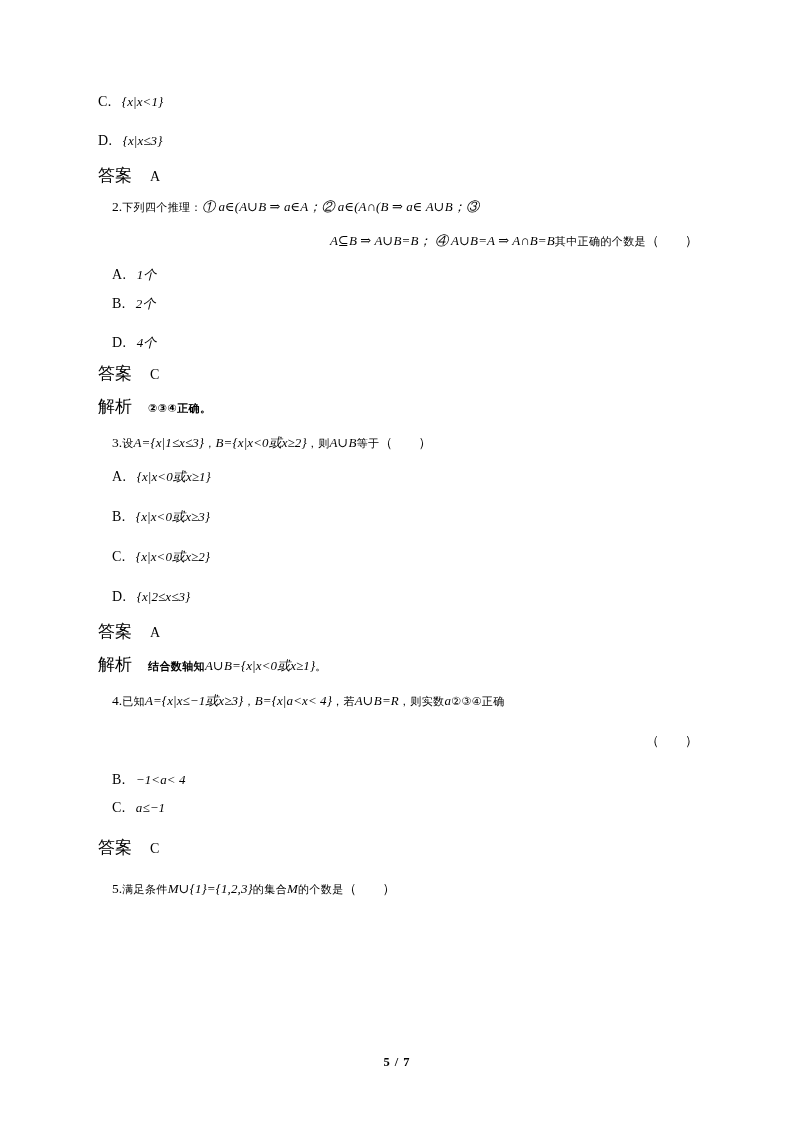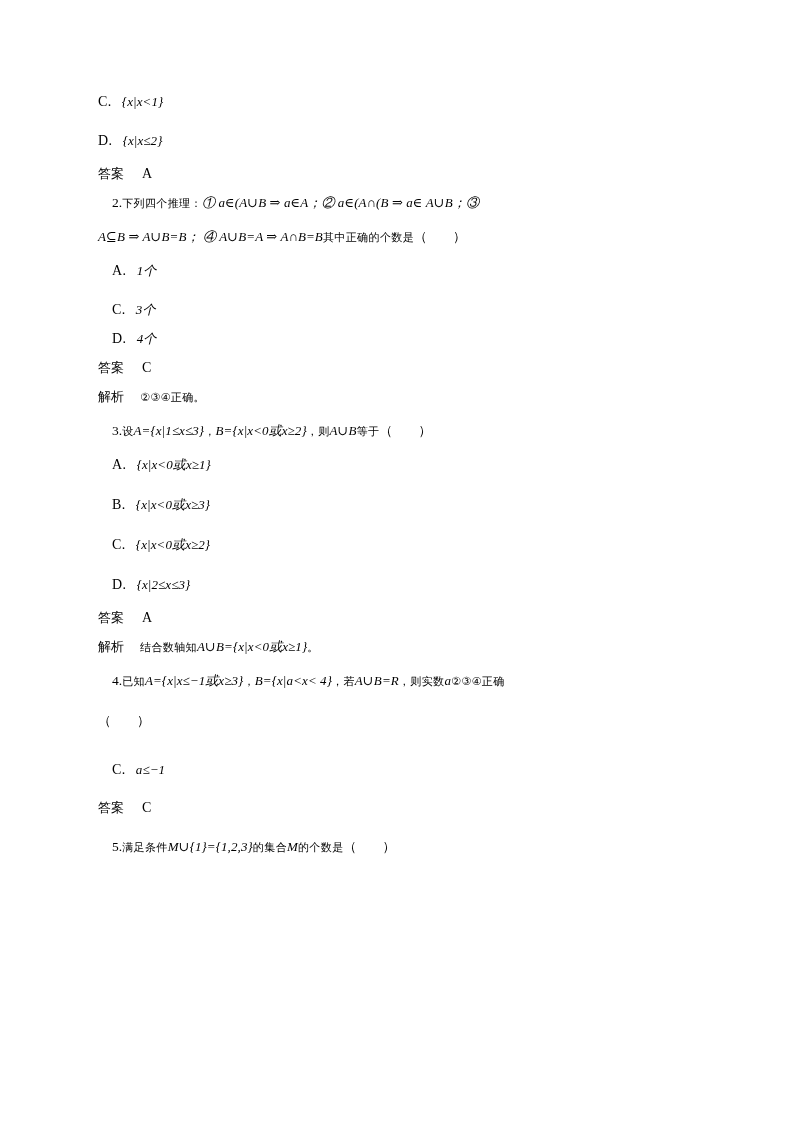--- a/index.html
+++ b/index.html
@@ -63,41 +63,42 @@
   }
 
   
   .row { position: relative; }
   .gap-sm { height: 10px; }
   .gap-md { height: 15px; }
   .gap-lg { height: 21px; }
 
   .ans-label, .sol-label {
     font-family: "DejaVu Sans", "Liberation Sans", sans-serif;
-    font-size: 13px;
+    font-size: 17px;
   }
   .ans-value {
     font-family: "Liberation Serif", "DejaVu Serif", serif;
     font-size: 14px;
     font-style: normal;
     margin-left: 18px;
     letter-spacing: 0.5px;
   }
   .sol-body {
     margin-left: 16px;
+    font-weight: bold;
   }
 
   .qnum {
     font-family: "Liberation Serif", "DejaVu Serif", serif;
     font-size: 13.5px;
     font-style: normal;
   }
 
   .indent-q { padding-left: 14px; }
-  .hang { padding-left: 0px; }
+  .hang { padding-left: 0px; text-align: right; }
 
   .paren-blank {
     font-family: "DejaVu Sans", "Liberation Sans", sans-serif;
     font-size: 13px;
     font-style: normal;
   }
 
   .footer {
     position: absolute;
     left: 0;
@@ -114,45 +115,45 @@
 <body>
 
 <div class="page">
   <div class="content">
 
     <div class="row opt">
       <span class="opt-label">C.</span><span class="math opt-body">{x|x&lt;1}</span>
     </div>
     <div class="gap-lg"></div>
     <div class="row opt">
-      <span class="opt-label">D.</span><span class="math opt-body">{x|x≤2}</span>
+      <span class="opt-label">D.</span><span class="math opt-body">{x|x≤3}</span>
     </div>
     <div class="gap-md"></div>
     <div class="row">
       <span class="ans-label">答案</span><span class="ans-value">A</span>
     </div>
 
     <div class="gap-sm"></div>
 
     <div class="row indent-q">
       <span class="qnum">2.</span><span class="cjk">下列四个推理：</span><span class="math">① a∈(A∪B ⇒ a∈A；</span><span class="math">② a∈(A∩(B ⇒ a∈ A∪B；</span><span class="math">③</span>
     </div>
     <div class="gap-md"></div>
     <div class="row hang">
       <span class="math">A⊆B ⇒ A∪B=B； ④ A∪B=A ⇒ A∩B=B</span><span class="cjk">其中正确的个数是</span><span class="paren-blank">（　　）</span>
     </div>
     <div class="gap-md"></div>
     <div class="row opt indent-q">
       <span class="opt-label">A.</span><span class="math opt-body">1个</span>
     </div>
     <div class="gap-sm"></div>
-    <div class="gap-sm"></div>
-    <div class="row opt indent-q">
-      <span class="opt-label">C.</span><span class="math opt-body">3个</span>
-    </div>
+    <div class="row opt indent-q">
+      <span class="opt-label">B.</span><span class="math opt-body">2个</span>
+    </div>
+    <div class="gap-sm"></div>
     <div class="gap-sm"></div>
     <div class="row opt indent-q">
       <span class="opt-label">D.</span><span class="math opt-body">4个</span>
     </div>
     <div class="gap-sm"></div>
     <div class="row">
       <span class="ans-label">答案</span><span class="ans-value">C</span>
     </div>
     <div class="gap-sm"></div>
     <div class="row">
@@ -193,32 +194,36 @@
 
     <div class="row indent-q">
       <span class="qnum">4.</span><span class="cjk">已知</span><span class="math">A={x|x≤−1或x≥3}</span><span class="cjk">，</span><span class="math">B={x|a&lt;x&lt; 4}</span><span class="cjk">，</span><span class="cjk">若</span><span class="math">A∪B=R</span><span class="cjk">，</span><span class="cjk">则实数</span><span class="math">a</span><span class="cjk">②③④正确</span>
     </div>
     <div class="gap-lg"></div>
     <div class="row hang">
       <span class="paren-blank">（　　）</span>
     </div>
     <div class="gap-sm"></div>
     <div class="gap-sm"></div>
+    <div class="row opt indent-q">
+      <span class="opt-label">B.</span><span class="math opt-body">−1&lt;a&lt; 4</span>
+    </div>
     <div class="gap-sm"></div>
     <div class="row opt indent-q">
       <span class="opt-label">C.</span><span class="math opt-body">a≤−1</span>
     </div>
     <div class="gap-sm"></div>
     <div class="gap-sm"></div>
     <div class="row">
       <span class="ans-label">答案</span><span class="ans-value">C</span>
     </div>
     <div class="gap-sm"></div>
 
     <div class="gap-sm"></div>
 
     <div class="row indent-q">
       <span class="qnum">5.</span><span class="cjk">满足条件</span><span class="math">M∪{1}={1,2,3}</span><span class="cjk">的集合</span><span class="math">M</span><span class="cjk">的个数是</span><span class="paren-blank">（　　）</span>
     </div>
 
   </div>
 
+  <div class="footer">5 / 7</div>
 </div>
 
 </body></html>

